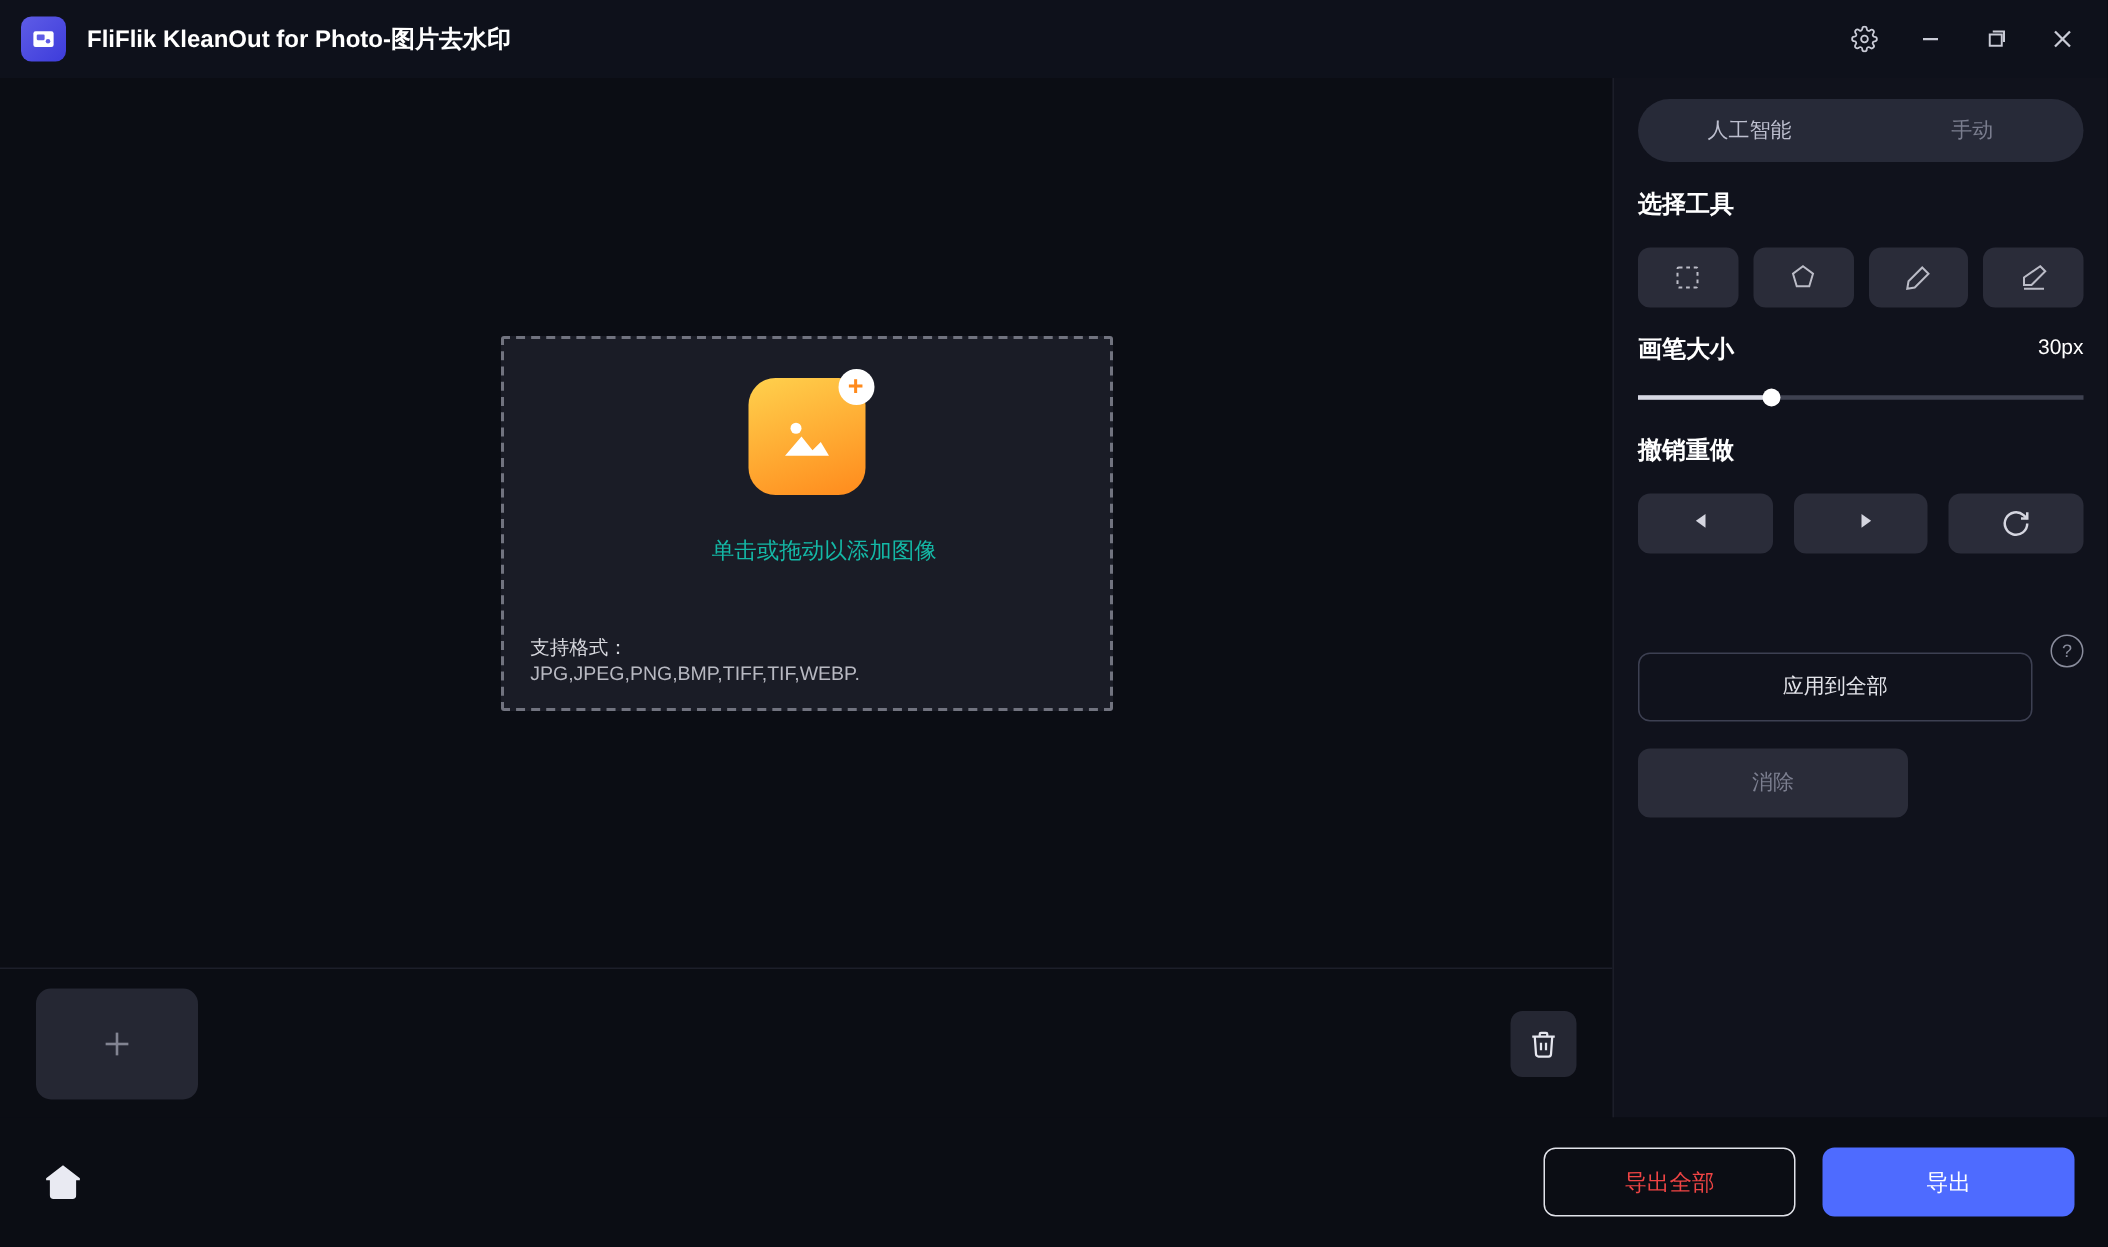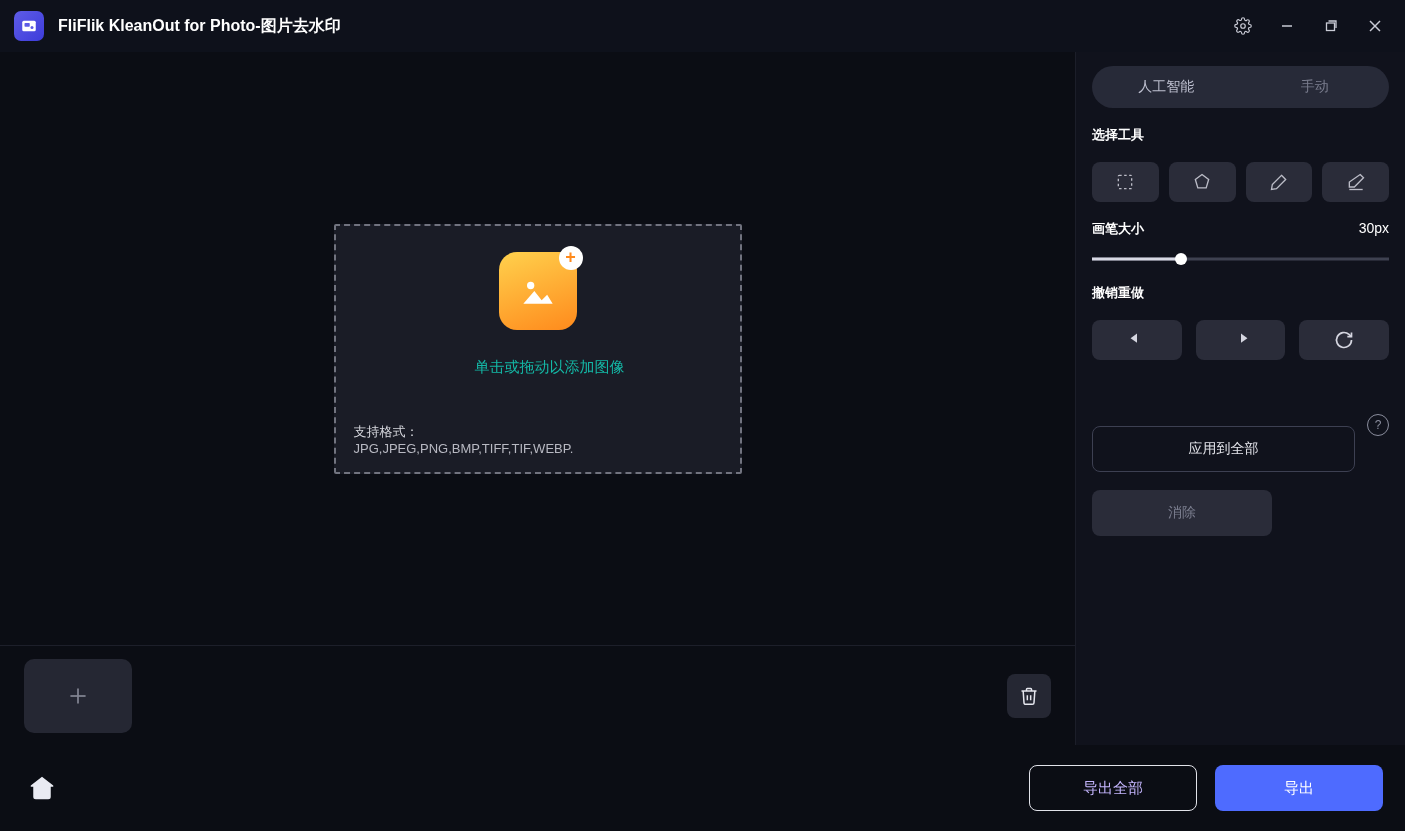--- a/index.html
+++ b/index.html
@@ -184,21 +184,21 @@
   display: flex;
   align-items: center;
   justify-content: center;
   font-size: 14px;
   color: #7a7d8e;
   cursor: pointer;
 }
 .seg .segitem.active { color: #bdbfcf; }
 
 .sectlabel {
-  font-size: 13px;
+  font-size: 16px;
   font-weight: 600;
   color: #ffffff;
 }
 
 .toolrow {
   display: flex;
   gap: 10px;
 }
 .toolbtn {
   flex: 1;
@@ -328,21 +328,21 @@
   height: 46px;
   border-radius: 8px;
   display: flex;
   align-items: center;
   justify-content: center;
   font-size: 15px;
   cursor: pointer;
 }
 .exportbtn.outline {
   border: 1.5px solid #e2e3ea;
-  color: #c4b5fd;
+  color: #ef4444;
   background: transparent;
 }
 .exportbtn.primary {
   background: #4e6bff;
   color: #ffffff;
 }
 </style>
 </head>
 <body>
 

